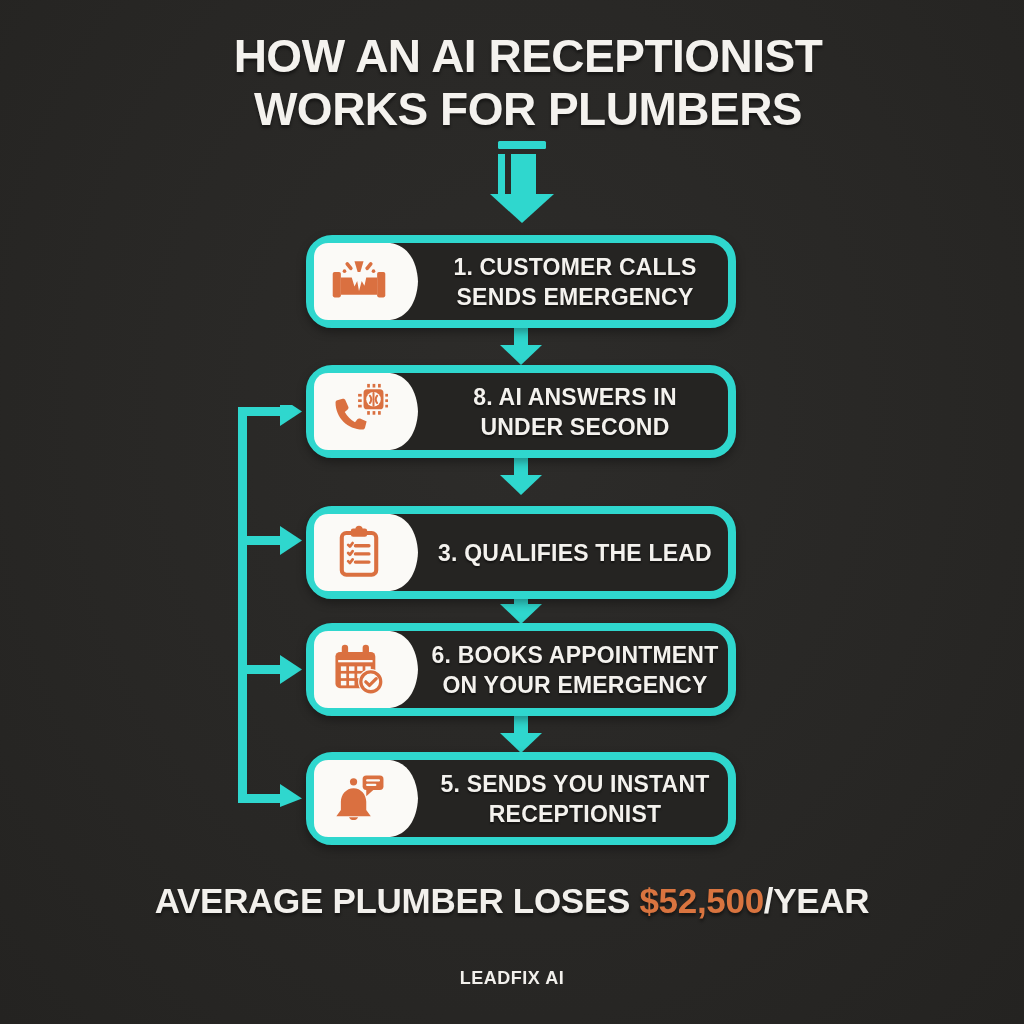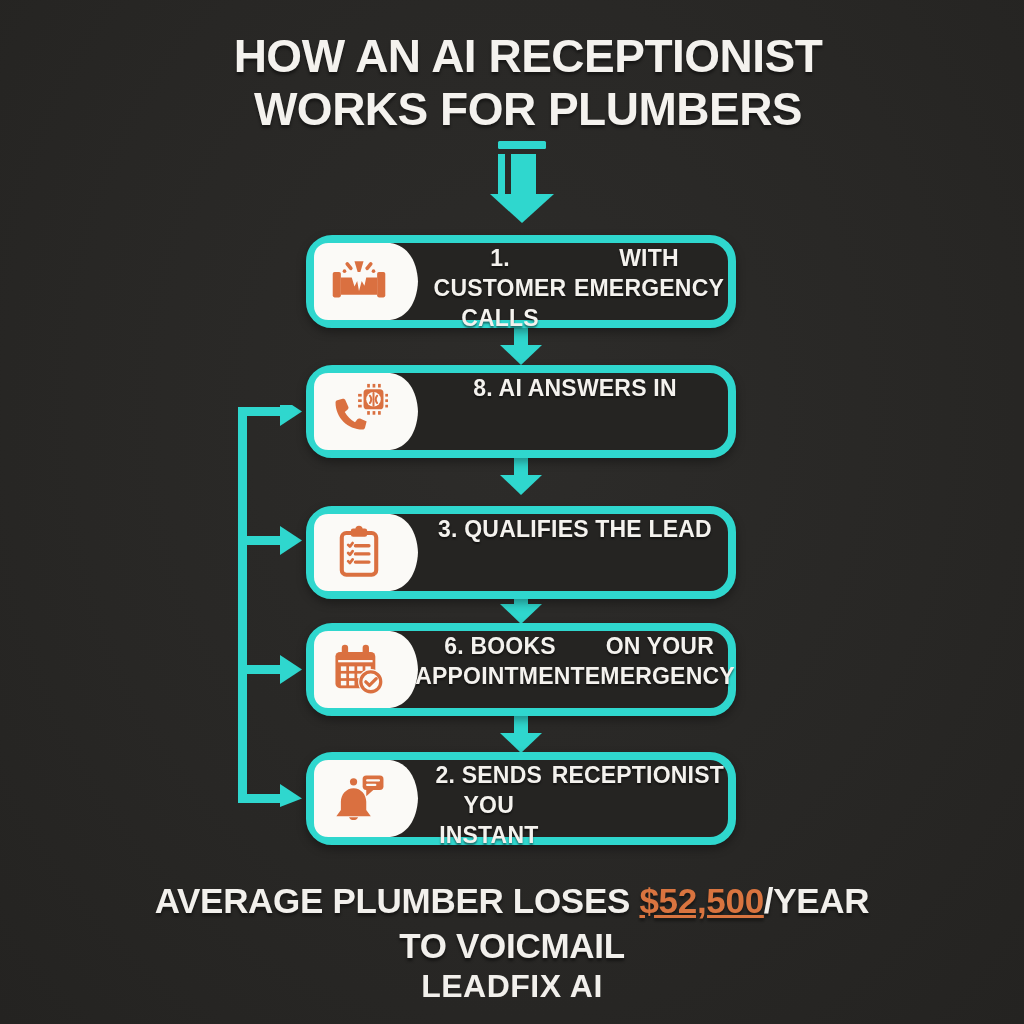--- a/index.html
+++ b/index.html
@@ -26,36 +26,36 @@
     box-sizing:border-box;
     border:8px solid #2fd7ce;border-radius:26px;
     background:#252422;
     box-shadow:0 4px 10px rgba(0,0,0,0.35);
   }
   .icon-panel{position:absolute;left:0;top:0;width:108px;height:77px;}
   .panel-shape{position:absolute;left:0;top:0;width:108px;height:77px;}
   .step-icon{position:absolute;left:16px;top:10px;width:58px;height:58px;}
   .step-text{
     position:absolute;left:112px;right:4px;top:0;height:77px;
-    display:flex;flex-direction:row;justify-content:center;
+    display:flex;flex-direction:column;justify-content:center;
     text-align:center;color:#f4f2ee;
     font-weight:700;font-size:23px;line-height:30px;letter-spacing:0.2px;
     text-shadow:0 2px 2px rgba(0,0,0,0.5);
   }
   .footer{
     position:absolute;top:878px;left:0;width:100%;
     text-align:center;color:#f2f0ec;
     font-weight:800;font-size:35px;line-height:45px;letter-spacing:-0.3px;
     text-shadow:0 3px 3px rgba(0,0,0,0.45);
   }
-  .orange-text{color:#d9743f;text-decoration:underline;}
+  .orange-text{color:#d9743f;}
   .brand{
     position:absolute;top:968px;left:0;width:100%;
     text-align:center;color:#f2f0ec;
-    font-weight:700;font-size:32px;letter-spacing:0.5px;
+    font-weight:700;font-size:18px;letter-spacing:0.5px;
   }
   .oi{fill:#da7040;}
   .oi-stroke{fill:none;stroke:#da7040;stroke-linecap:round;stroke-linejoin:round;}
 </style>
 </head>
 <body>
 
 <div class="canvas">
 
   <div class="title">
@@ -110,21 +110,21 @@
         <path class="oi" d="M12,27 H24 L27,37 L30,31 L32,42 L35,31 L38,36 L40,27 H52 V46 H12 Z"></path>
         <path class="oi" d="M27,9 H37 L33.5,21 H30.5 Z"></path>
         <path class="oi-stroke" stroke-width="4" d="M19,12 L23,17"></path>
         <path class="oi-stroke" stroke-width="4" d="M45,12 L41,17"></path>
         <circle class="oi" cx="16" cy="20" r="2"></circle>
         <circle class="oi" cx="48" cy="20" r="2"></circle>
       </svg>
     </div>
     <div class="step-text">
       <div>1. CUSTOMER CALLS</div>
-      <div>WITH EMERGENCY</div>
+      <div>SENDS EMERGENCY</div>
     </div>
   </div>
 
   <div class="step" style="top:365px">
     <div class="icon-panel">
       <svg class="panel-shape" viewBox="0 0 108 77">
         <path fill="#fbfaf7" d="M14,0 H76 C93,2 103,17 104,38.5 C103,60 93,75 76,77 H14 C6,77 0,71 0,63 V14 C0,6 6,0 14,0 Z"></path>
       </svg>
       <svg class="step-icon" viewBox="0 0 64 64">
         <path class="oi" d="M40.6,42.5l-7.4-3.2c-1.1-.5-2.3-.2-3,.7l-2.6,3.2c-4.8-2.6-8.8-6.5-11.3-11.3l3.2-2.6c.9-.8,1.2-2,.7-3l-3.2-7.4c-.5-1.2-1.8-1.8-3.1-1.5l-5.8,1.5c-1.2.3-2,1.4-2,2.6C6.1,38,19.5,51.4,36,51.4c1.2,0,2.3-.8,2.6-2l1.5-5.8C40.4,44.3,39.8,43,40.6,42.5Z"></path>
@@ -140,20 +140,21 @@
         <rect class="oi" x="31" y="12" width="4" height="3"></rect>
           <rect class="oi" x="31" y="18" width="4" height="3"></rect>
           <rect class="oi" x="31" y="24" width="4" height="3"></rect>
         <rect class="oi" x="61" y="12" width="3" height="3"></rect>
           <rect class="oi" x="61" y="18" width="3" height="3"></rect>
           <rect class="oi" x="61" y="24" width="3" height="3"></rect>
       </svg>
     </div>
     <div class="step-text">
       <div>8. AI ANSWERS IN</div>
+      <div>UNDER SECOND</div>
     </div>
   </div>
 
   <div class="step" style="top:506px">
     <div class="icon-panel">
       <svg class="panel-shape" viewBox="0 0 108 77">
         <path fill="#fbfaf7" d="M14,0 H76 C93,2 103,17 104,38.5 C103,60 93,75 76,77 H14 C6,77 0,71 0,63 V14 C0,6 6,0 14,0 Z"></path>
       </svg>
       <svg class="step-icon" viewBox="0 0 64 64">
         <rect class="oi-stroke" stroke-width="4.5" x="13" y="10" width="38" height="46" rx="5"></rect>
@@ -210,25 +211,24 @@
       <svg class="step-icon" viewBox="0 0 64 64">
         <circle class="oi" cx="26" cy="13" r="4"></circle>
         <path class="oi" d="M12,44 v-9 c0-8 6-15 14-15 s14,7 14,15 v9 l5,7 H7 Z"></path>
         <path class="oi" d="M21,52 a5.5,5.5 0 0 0 10,0 Z"></path>
         <rect class="oi" x="36" y="6" width="23" height="16" rx="4"></rect>
         <polygon class="oi" points="40,20 40,29 50,20"></polygon>
         <path stroke="#fbfaf7" stroke-width="2.4" stroke-linecap="round" d="M41,11.5 H54 M41,16.5 H50"></path>
       </svg>
     </div>
     <div class="step-text">
-      <div>2. SENDS YOU INSTANT</div>
+      <div>5. SENDS YOU INSTANT</div>
       <div>RECEPTIONIST</div>
     </div>
   </div>
 
   <div class="footer">
     <div><span>AVERAGE PLUMBER LOSES </span><span class="orange-text">$52,500</span><span>/YEAR</span></div>
-    <div>TO VOICMAIL</div>
   </div>
 
   <div class="brand">LEADFIX AI</div>
 
 </div>
 
 </body></html>

